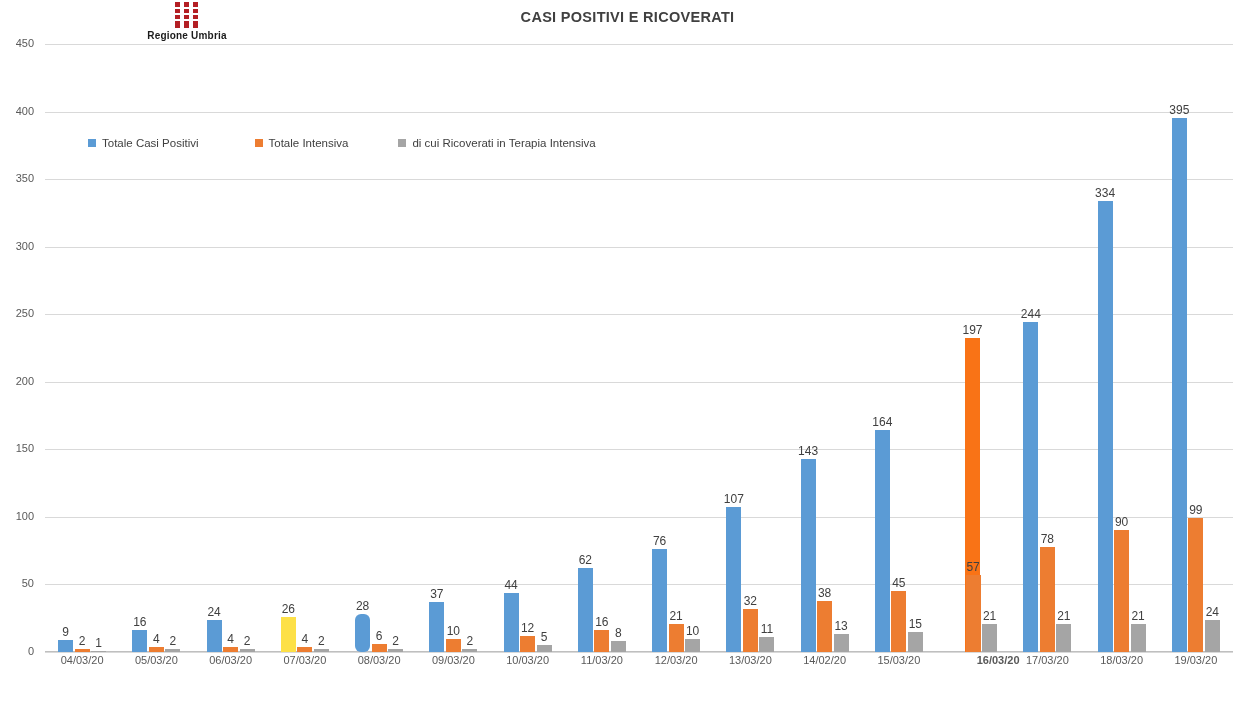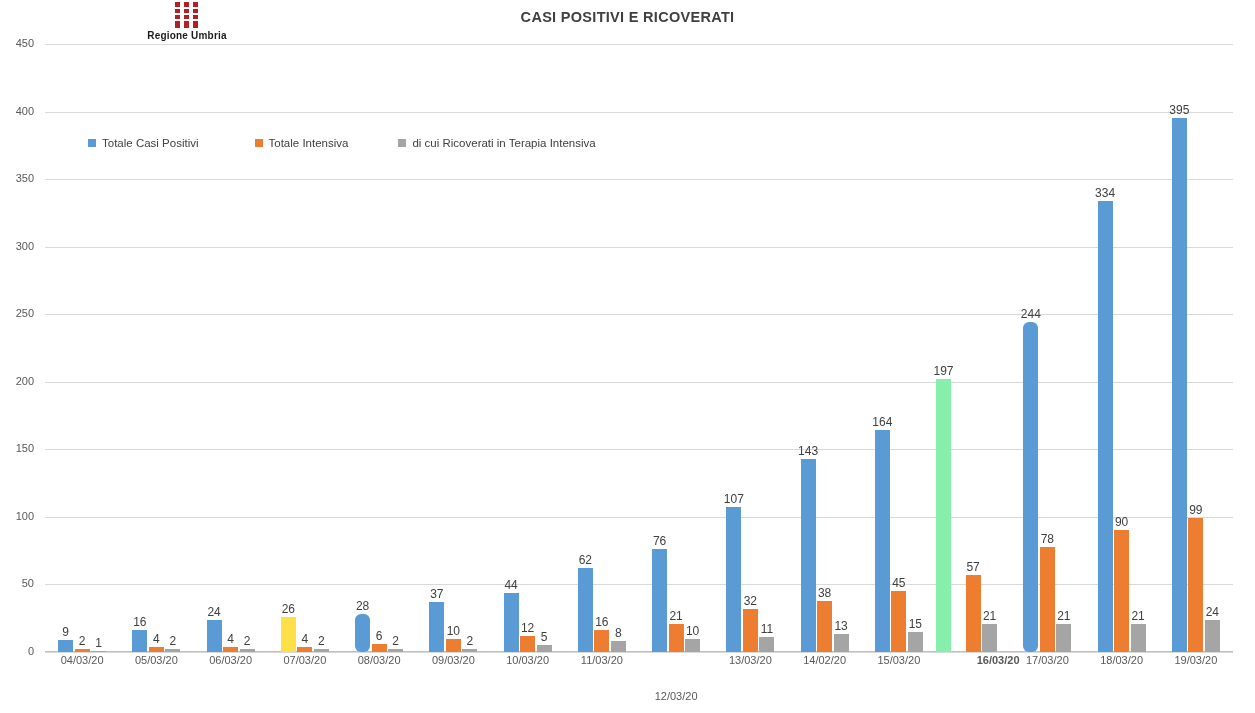--- a/index.html
+++ b/index.html
@@ -357,32 +357,32 @@
           <span class="val">164</span>
         </div>
         <div class="bar" style="left: 29.625px; width: 15px; height: 60.8px; background: rgb(237, 125, 49);">
           <span class="val">45</span>
         </div>
         <div class="bar" style="left: 46.125px; width: 15px; height: 20.2667px; background: rgb(165, 165, 165);">
           <span class="val">15</span>
         </div>
       </div>
       <div class="group" style="left: 891px; width: 74.25px;">
-        <div class="bar" style="left: 0; width: 15px; height: 273px; background: #86efac;">
+        <div class="bar" style="left: 29px; width: 15px; height: 314px; background: #f97316;">
           <span class="val">197</span>
         </div>
         <div class="bar" style="left: 29.625px; width: 15px; height: 77.0133px; background: rgb(237, 125, 49);">
           <span class="val">57</span>
         </div>
         <div class="bar" style="left: 46.125px; width: 15px; height: 28.3733px; background: rgb(165, 165, 165);">
           <span class="val">21</span>
         </div>
       </div>
       <div class="group" style="left: 965.25px; width: 74.25px;">
-        <div class="bar" style="left: 13.125px; width: 15px; height: 329.671px; background: rgb(91, 155, 213); border-radius: 6px;">
+        <div class="bar" style="left: 13.125px; width: 15px; height: 329.671px; background: rgb(91, 155, 213);">
           <span class="val">244</span>
         </div>
         <div class="bar" style="left: 29.625px; width: 15px; height: 105.387px; background: rgb(237, 125, 49);">
           <span class="val">78</span>
         </div>
         <div class="bar" style="left: 46.125px; width: 15px; height: 28.3733px; background: rgb(165, 165, 165);">
           <span class="val">21</span>
         </div>
       </div>
       <div class="group" style="left: 1039.5px; width: 74.25px;">
@@ -410,21 +410,21 @@
     </div>
   <div class="xlabels">
       <div class="xlabel" style="left: 0px; width: 74.25px;">04/03/20</div>
       <div class="xlabel" style="left: 74.25px; width: 74.25px;">05/03/20</div>
       <div class="xlabel" style="left: 148.5px; width: 74.25px;">06/03/20</div>
       <div class="xlabel" style="left: 222.75px; width: 74.25px;">07/03/20</div>
       <div class="xlabel" style="left: 297px; width: 74.25px;">08/03/20</div>
       <div class="xlabel" style="left: 371.25px; width: 74.25px;">09/03/20</div>
       <div class="xlabel" style="left: 445.5px; width: 74.25px;">10/03/20</div>
       <div class="xlabel" style="left: 519.75px; width: 74.25px;">11/03/20</div>
-      <div class="xlabel" style="left: 594px; width: 74.25px; margin-top: 36px;">12/03/20</div>
+      <div class="xlabel" style="left: 594px; width: 74.25px;">12/03/20</div>
       <div class="xlabel" style="left: 668.25px; width: 74.25px;">13/03/20</div>
       <div class="xlabel" style="left: 742.5px; width: 74.25px;">14/02/20</div>
       <div class="xlabel" style="left: 816.75px; width: 74.25px;">15/03/20</div>
       <div class="xlabel" style="left: 916px; width: 74.25px; font-weight: bold;">16/03/20</div>
       <div class="xlabel" style="left: 965.25px; width: 74.25px;">17/03/20</div>
       <div class="xlabel" style="left: 1039.5px; width: 74.25px;">18/03/20</div>
       <div class="xlabel" style="left: 1113.75px; width: 74.25px;">19/03/20</div>
     </div>
 
 </div>

